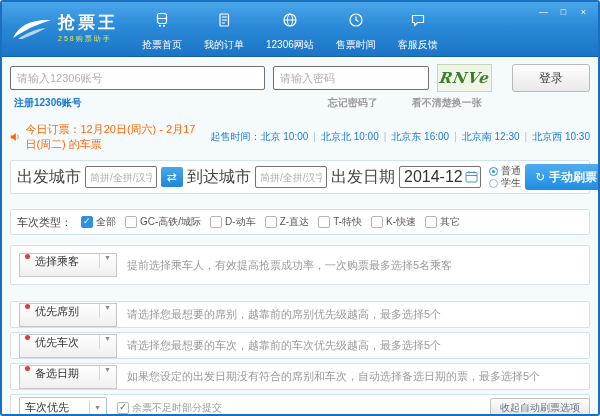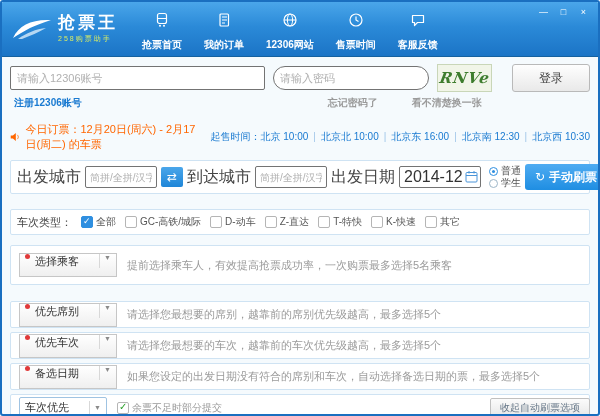--- a/index.html
+++ b/index.html
@@ -7,34 +7,34 @@
        display:flex;flex-direction:column;overflow:hidden;background:#f5fafd;
        font-family:"Liberation Sans","DejaVu Sans",sans-serif;}
 
   
   .hdr{flex:0 0 54px;background:linear-gradient(180deg,#4aa6ea 0%,#2b8ad8 45%,#1b74c6 100%);
        display:flex;align-items:center;padding:0 10px;position:relative;border-bottom:1px solid #15619f;}
   .logo{display:flex;align-items:center;gap:6px;min-width:116px;}
   .logo-title{font-size:17px;font-weight:bold;color:#fff;letter-spacing:3px;line-height:18px;}
   .logo-sub{font-size:7px;color:#d9ec62;letter-spacing:2px;margin-top:2px;}
   .nav{display:flex;gap:22px;margin-left:14px;margin-top:5px;}
-  .nav-item{display:flex;flex-direction:column;align-items:center;gap:10px;color:#fff;font-size:10px;cursor:pointer;white-space:nowrap;font-weight:bold;}
+  .nav-item{display:flex;flex-direction:column;align-items:center;gap:10px;color:#fff;font-size:10px;cursor:pointer;white-space:nowrap;}
   .nav-icon{width:16px;height:16px;display:block;}
   .win-controls{position:absolute;top:3px;right:6px;display:flex;gap:3px;}
   .wc{width:17px;height:13px;display:flex;align-items:center;justify-content:center;color:#fff;font-size:9px;cursor:pointer;}
 
   
   .content{flex:1;padding:5px 8px 0;position:relative;display:flex;flex-direction:column;}
 
   .login-row{display:flex;gap:8px;align-items:center;margin-top:2px;}
   .input{height:24px;border:1px solid #737373;border-radius:2px;background:#fff;padding:0 6px;
          font-size:11px;color:#333;box-sizing:border-box;outline:none;}
   .input::placeholder{color:#b0b0b0;}
   .acct{width:278px;}
-  .pwd{width:162px;border-radius:12px;}
+  .pwd{width:162px;}
   .captcha{width:58px;height:26px;border:1px solid #c9d6b8;background:#f1f5e8;display:flex;align-items:center;justify-content:center;cursor:pointer;}
   .captcha-text{font-family:"DejaVu Serif",serif;font-style:italic;font-weight:bold;color:#3e7d2e;font-size:15px;letter-spacing:1px;transform:skewX(-10deg);}
   .login-btn{margin-left:12px;width:84px;height:28px;border:1px solid #b9b9b9;border-radius:3px;
              background:linear-gradient(#fefefe,#e9e9e9);font-size:12px;color:#444;cursor:pointer;
              font-family:inherit;}
   .login-links{display:flex;font-size:10px;margin-top:4px;align-items:center;font-weight:bold;}
   .lnk{cursor:pointer;text-decoration:none;}
   .register{color:#1a7ad1;margin-left:4px;}
   .forgot{color:#9a9a9a;margin-left:246px;}
   .refreshlnk{color:#9a9a9a;margin-left:34px;}

